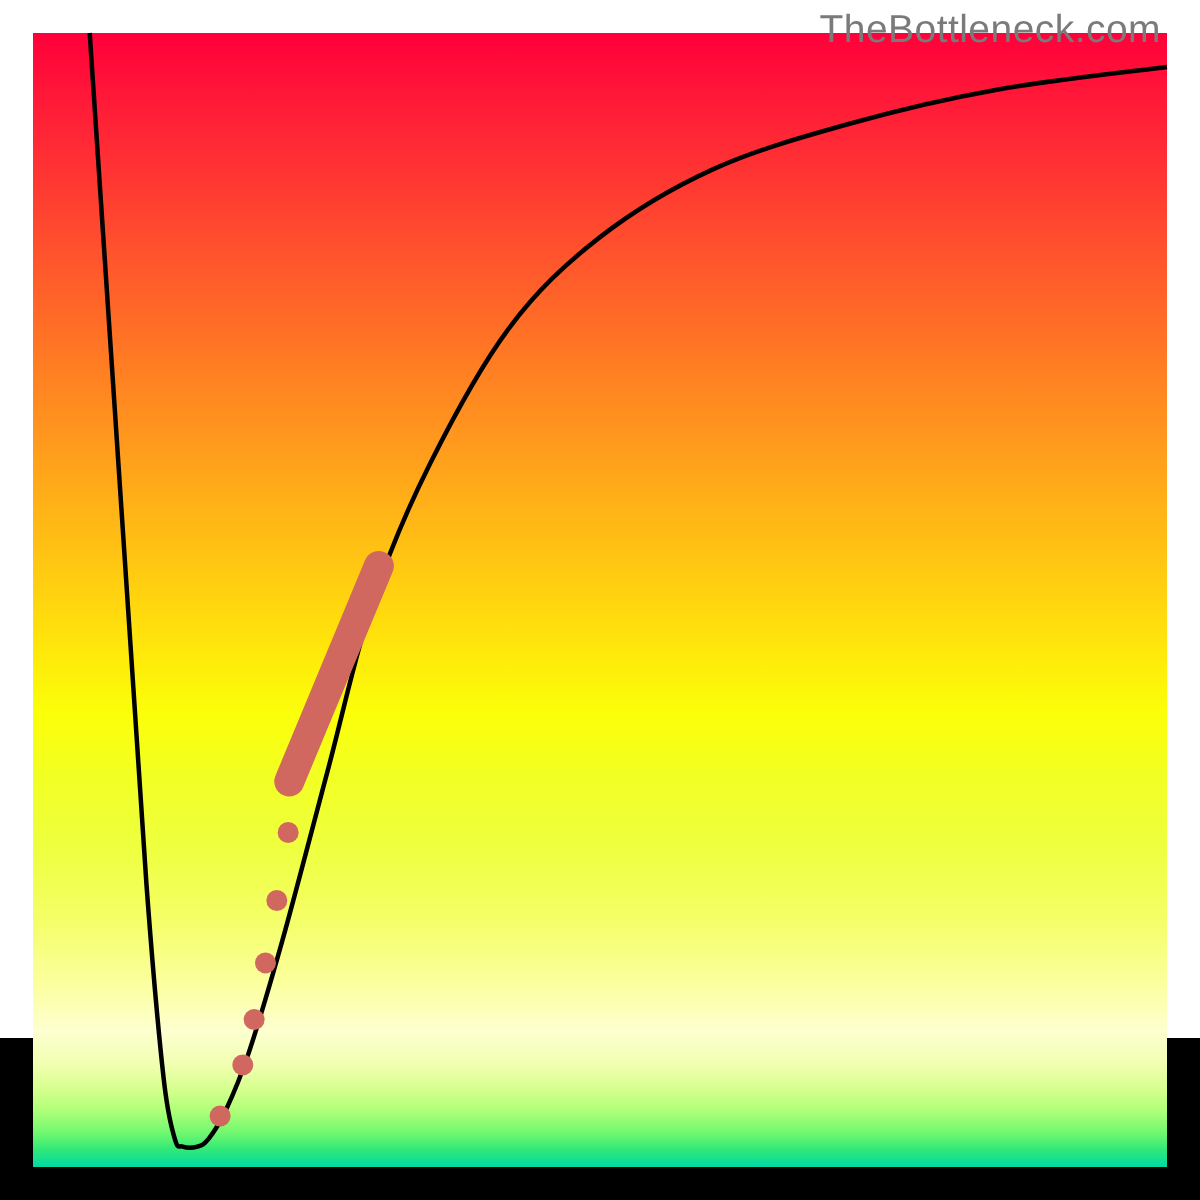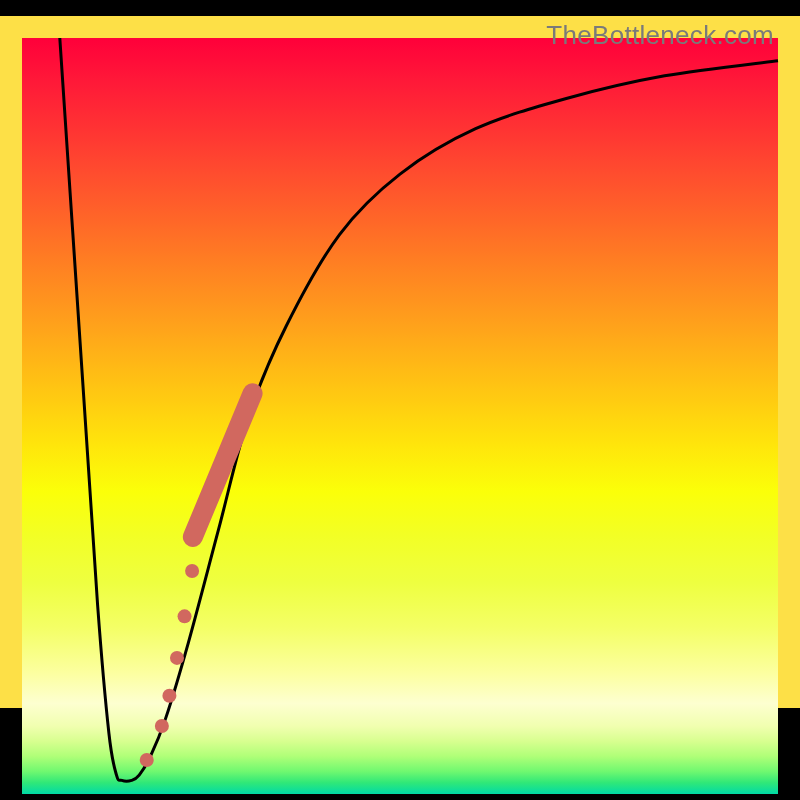--- a/index.html
+++ b/index.html
@@ -1,16 +1,16 @@
 <!DOCTYPE html>
 <html><head>
 <meta charset="utf-8">
 <style>
   html,body{margin:0;padding:0;width:800px;height:800px;overflow:hidden;background:#000;font-family:Arial,Helvetica,sans-serif}
-  .frame{position:absolute;top:16px;left:0;width:800px;height:692px;background:#fde047}
+  .frame{position:absolute;top:0;left:0;width:800px;height:692px;background:#ffffff}
   .plot{position:absolute;top:22px;left:22px;width:756px;height:756px;
         background:linear-gradient(to bottom,
           #ff003a 0%, #ff1a38 6%, #ff3333 12%, #ff4d2e 18%,
           #ff6628 24%, #ff8022 30%, #ff991d 36%, #ffb317 42%,
           #ffcc11 48%, #ffe60b 54%, #fbff09 60%, #f2ff26 66%,
           #eeff40 72%, #f4ff66 78%, #fcffa0 84%, #fdffd0 88%,
           #f1ffb0 91%, #d8ff90 93%, #b0ff78 95%, #70f870 97%,
           #30e878 98.5%, #00daa6 100%)}
   .watermark{position:absolute;top:4px;right:26px;color:#7a7a7a;font-size:26px;font-weight:400;letter-spacing:0.3px}
   svg{position:absolute;top:0;left:0}

